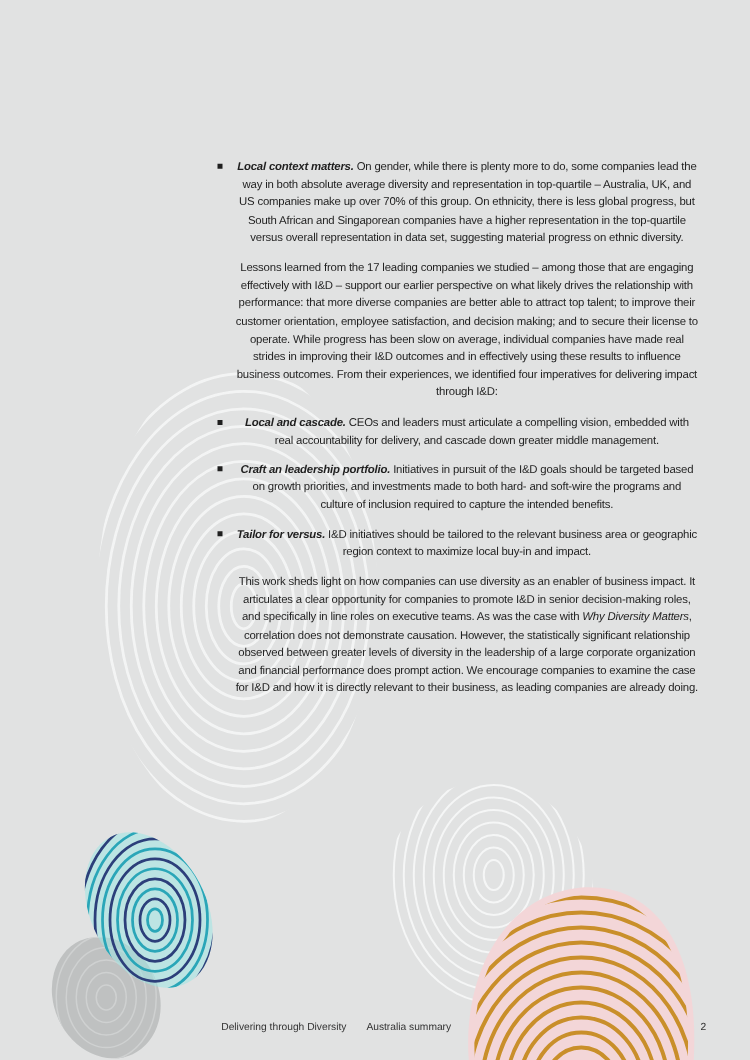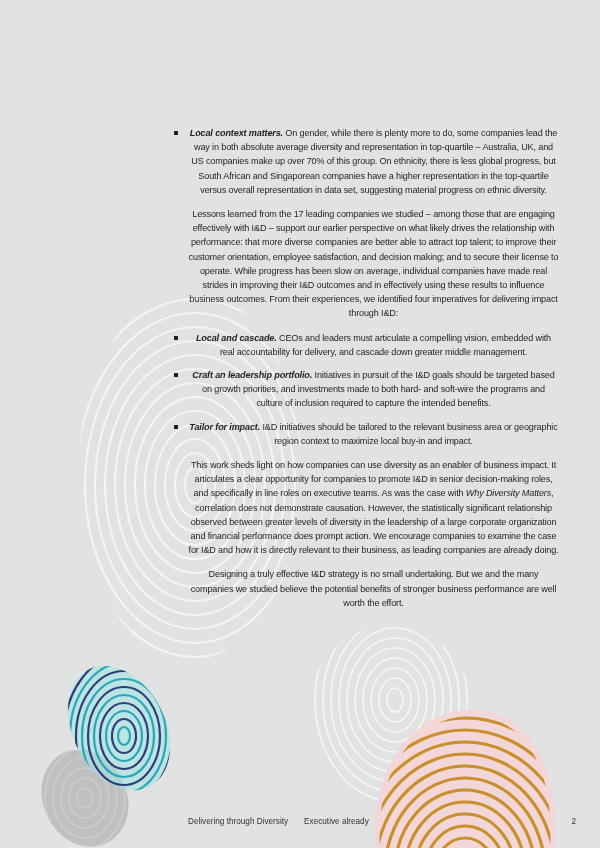--- a/index.html
+++ b/index.html
@@ -18,21 +18,21 @@
     }
     .content p { margin: 0 0 10px 15px; }
     .bullets { list-style: none; margin: 0 0 10px 0; padding: 0; }
     .bullets li { position: relative; padding-left: 15px; margin-bottom: 9px; }
     .bullets li .sq {
       position: absolute; left: 1px; top: 5px; width: 4px; height: 4px; background: #1f1f1f;
     }
     .lead { font-weight: bold; font-style: italic; }
     em { font-style: italic; }
     .footer {
-      position: absolute; top: 817px; left: 188px; width: 388px;
+      position: absolute; top: 817px; left: 177px; width: 388px;
       font-size: 8.2px; color: #333; display: flex;
     }
     .footer .sec { margin-left: 16px; }
     .footer .pg { margin-left: auto; }
   </style>
 </head>
 <body>
 
 <div class="page">
 
@@ -154,27 +154,26 @@
       <li>
         <span class="sq"></span>
         <span class="lead">Local and cascade.</span><span> CEOs and leaders must articulate a compelling vision, embedded with real accountability for delivery, and cascade down greater middle management.</span>
       </li>
       <li>
         <span class="sq"></span>
         <span class="lead">Craft an leadership portfolio.</span><span> Initiatives in pursuit of the I&amp;D goals should be targeted based on growth priorities, and investments made to both hard- and soft-wire the programs and culture of inclusion required to capture the intended benefits.</span>
       </li>
       <li>
         <span class="sq"></span>
-        <span class="lead">Tailor for impact.</span><span> I&amp;D initiatives should be tailored to the relevant business area or geographic region context to maximize local buy-in and impact.</span>
+        <span class="lead">Tailor for versus.</span><span> I&amp;D initiatives should be tailored to the relevant business area or geographic region context to maximize local buy-in and impact.</span>
       </li>
     </ul>
 
     <p><span>This work sheds light on how companies can use diversity as an enabler of business impact. It articulates a clear opportunity for companies to promote I&amp;D in senior decision-making roles, and specifically in line roles on executive teams. As was the case with </span><em>Why Diversity Matters</em><span>, correlation does not demonstrate causation. However, the statistically significant relationship observed between greater levels of diversity in the leadership of a large corporate organization and financial performance does prompt action. We encourage companies to examine the case for I&amp;D and how it is directly relevant to their business, as leading companies are already doing.</span></p>
 
-    <p>Designing a truly effective I&amp;D strategy is no small undertaking. But we and the many companies we studied believe the potential benefits of stronger business performance are well worth the effort.</p>
   </div>
 
   <div class="footer">
     <span>Delivering through Diversity</span>
-    <span class="sec">Executive already</span>
+    <span class="sec">Australia summary</span>
     <span class="pg">2</span>
   </div>
 </div>
 
 </body></html>

